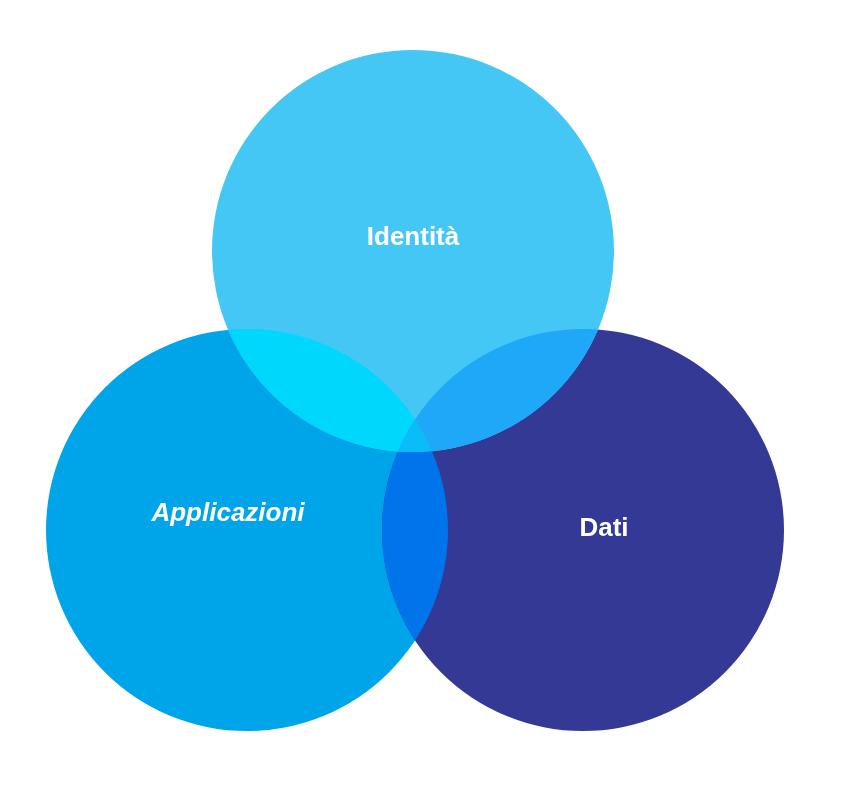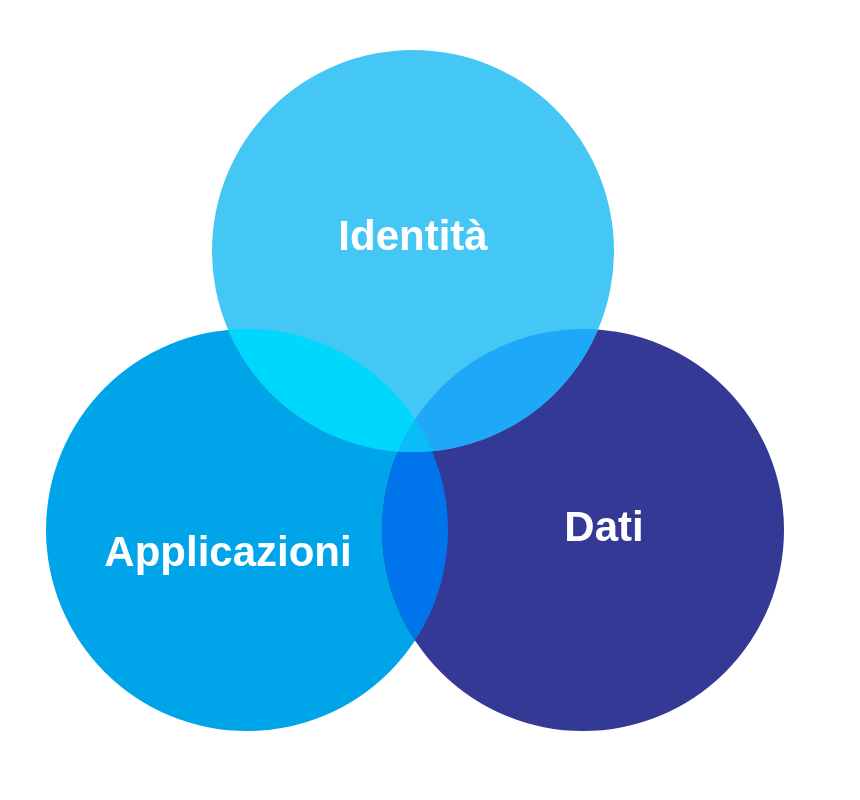--- a/index.html
+++ b/index.html
@@ -1,18 +1,18 @@
 <!DOCTYPE html>
 <html><head>
   <meta charset="utf-8">
   <style>
     html, body { margin: 0; padding: 0; background: #ffffff; }
     body { width: 860px; height: 800px; position: relative; overflow: hidden; font-family: "Liberation Sans", sans-serif; }
     #venn { position: absolute; left: 0; top: 0; }
-    .label { position: absolute; color: #ffffff; font-weight: bold; font-size: 42px; transform: translate(-50%, -50%); white-space: nowrap; letter-spacing: 0px; }
+    .label { position: absolute; color: #ffffff; font-weight: bold; font-size: 26px; transform: translate(-50%, -50%); white-space: nowrap; letter-spacing: 0px; }
   </style>
 </head>
 <body>
 
 <svg id="venn" width="860" height="800" viewBox="0 0 860 800" xmlns="http://www.w3.org/2000/svg">
   <defs>
     <clipPath id="clip-id">
         <circle cx="413" cy="251" r="201"></circle>
       </clipPath>
     <clipPath id="clip-app">
@@ -33,14 +33,14 @@
     <circle cx="413" cy="251" r="201" fill="#1EA8F7"></circle>
   </g>
   <g clip-path="url(#clip-app)">
     <g clip-path="url(#clip-dat)">
       <circle cx="413" cy="251" r="201" fill="#0ABDF8"></circle>
     </g>
   </g>
 </svg>
 
 <div class="label" style="left:413px; top:236px;">Identità</div>
-<div class="label" style="left:228px; top:552px;">Applicazioni</div>
+<div class="label" style="left:228px; top:512px;font-style:italic;">Applicazioni</div>
 <div class="label" style="left:604px; top:527px;">Dati</div>
 
 </body></html>

